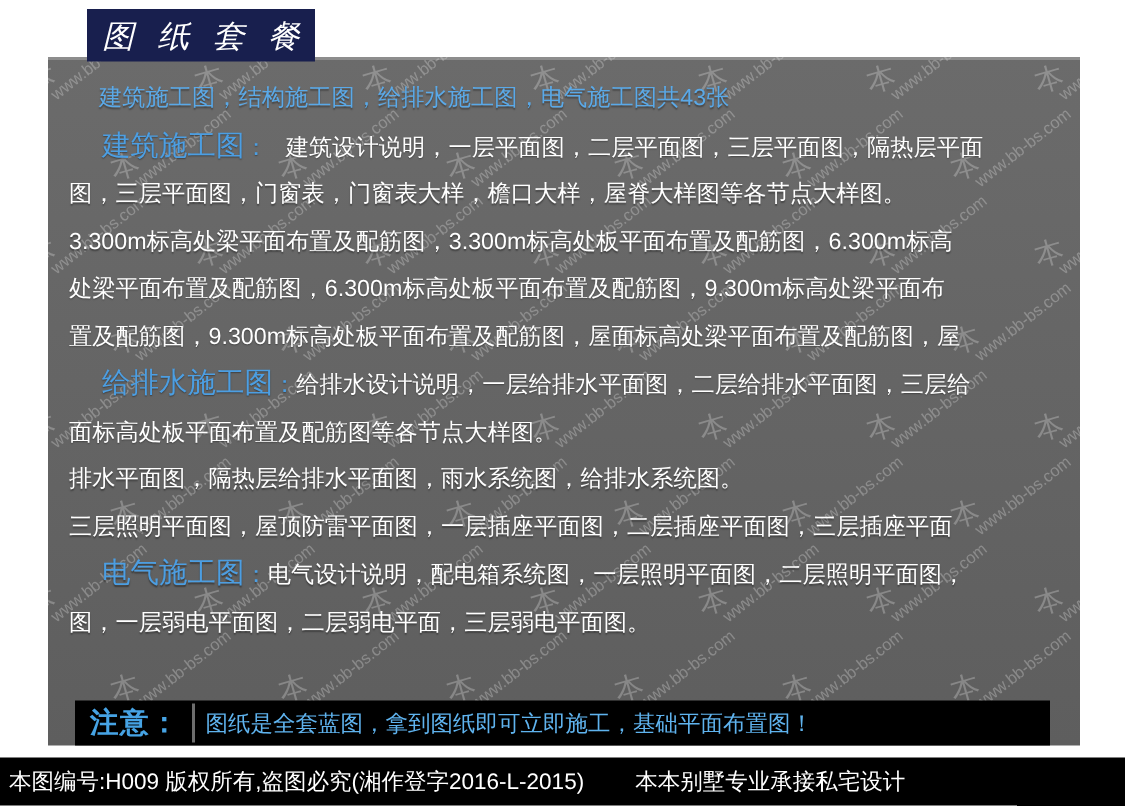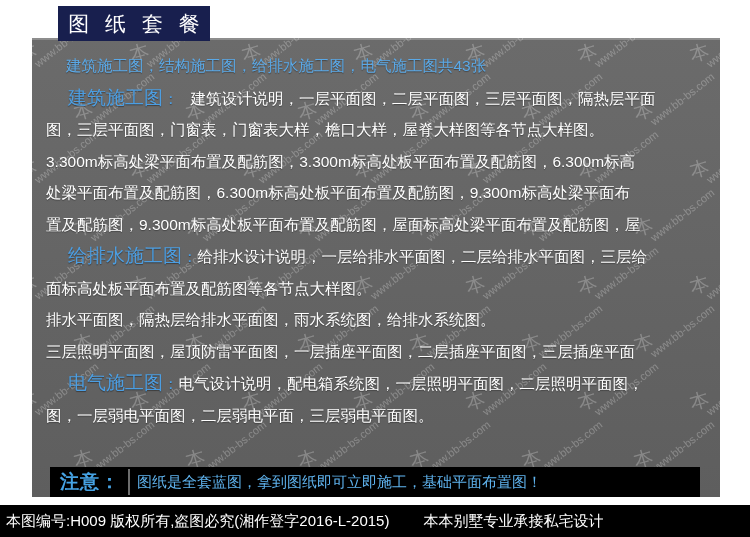--- a/index.html
+++ b/index.html
@@ -11,20 +11,21 @@
     position:relative;
   }
 
   
   #title-chip{
     position:absolute;left:58px;top:6px;
     width:152px;height:35px;
     background:#181f4e;
     display:flex;align-items:center;justify-content:center;
     z-index:6;
+    font-style:italic;
   }
   #title-chip .t{
     color:#ffffff;
     font-size:21px;
     letter-spacing:5px;
     font-weight:400;
     text-indent:5px;
     white-space:nowrap;
   }
 

